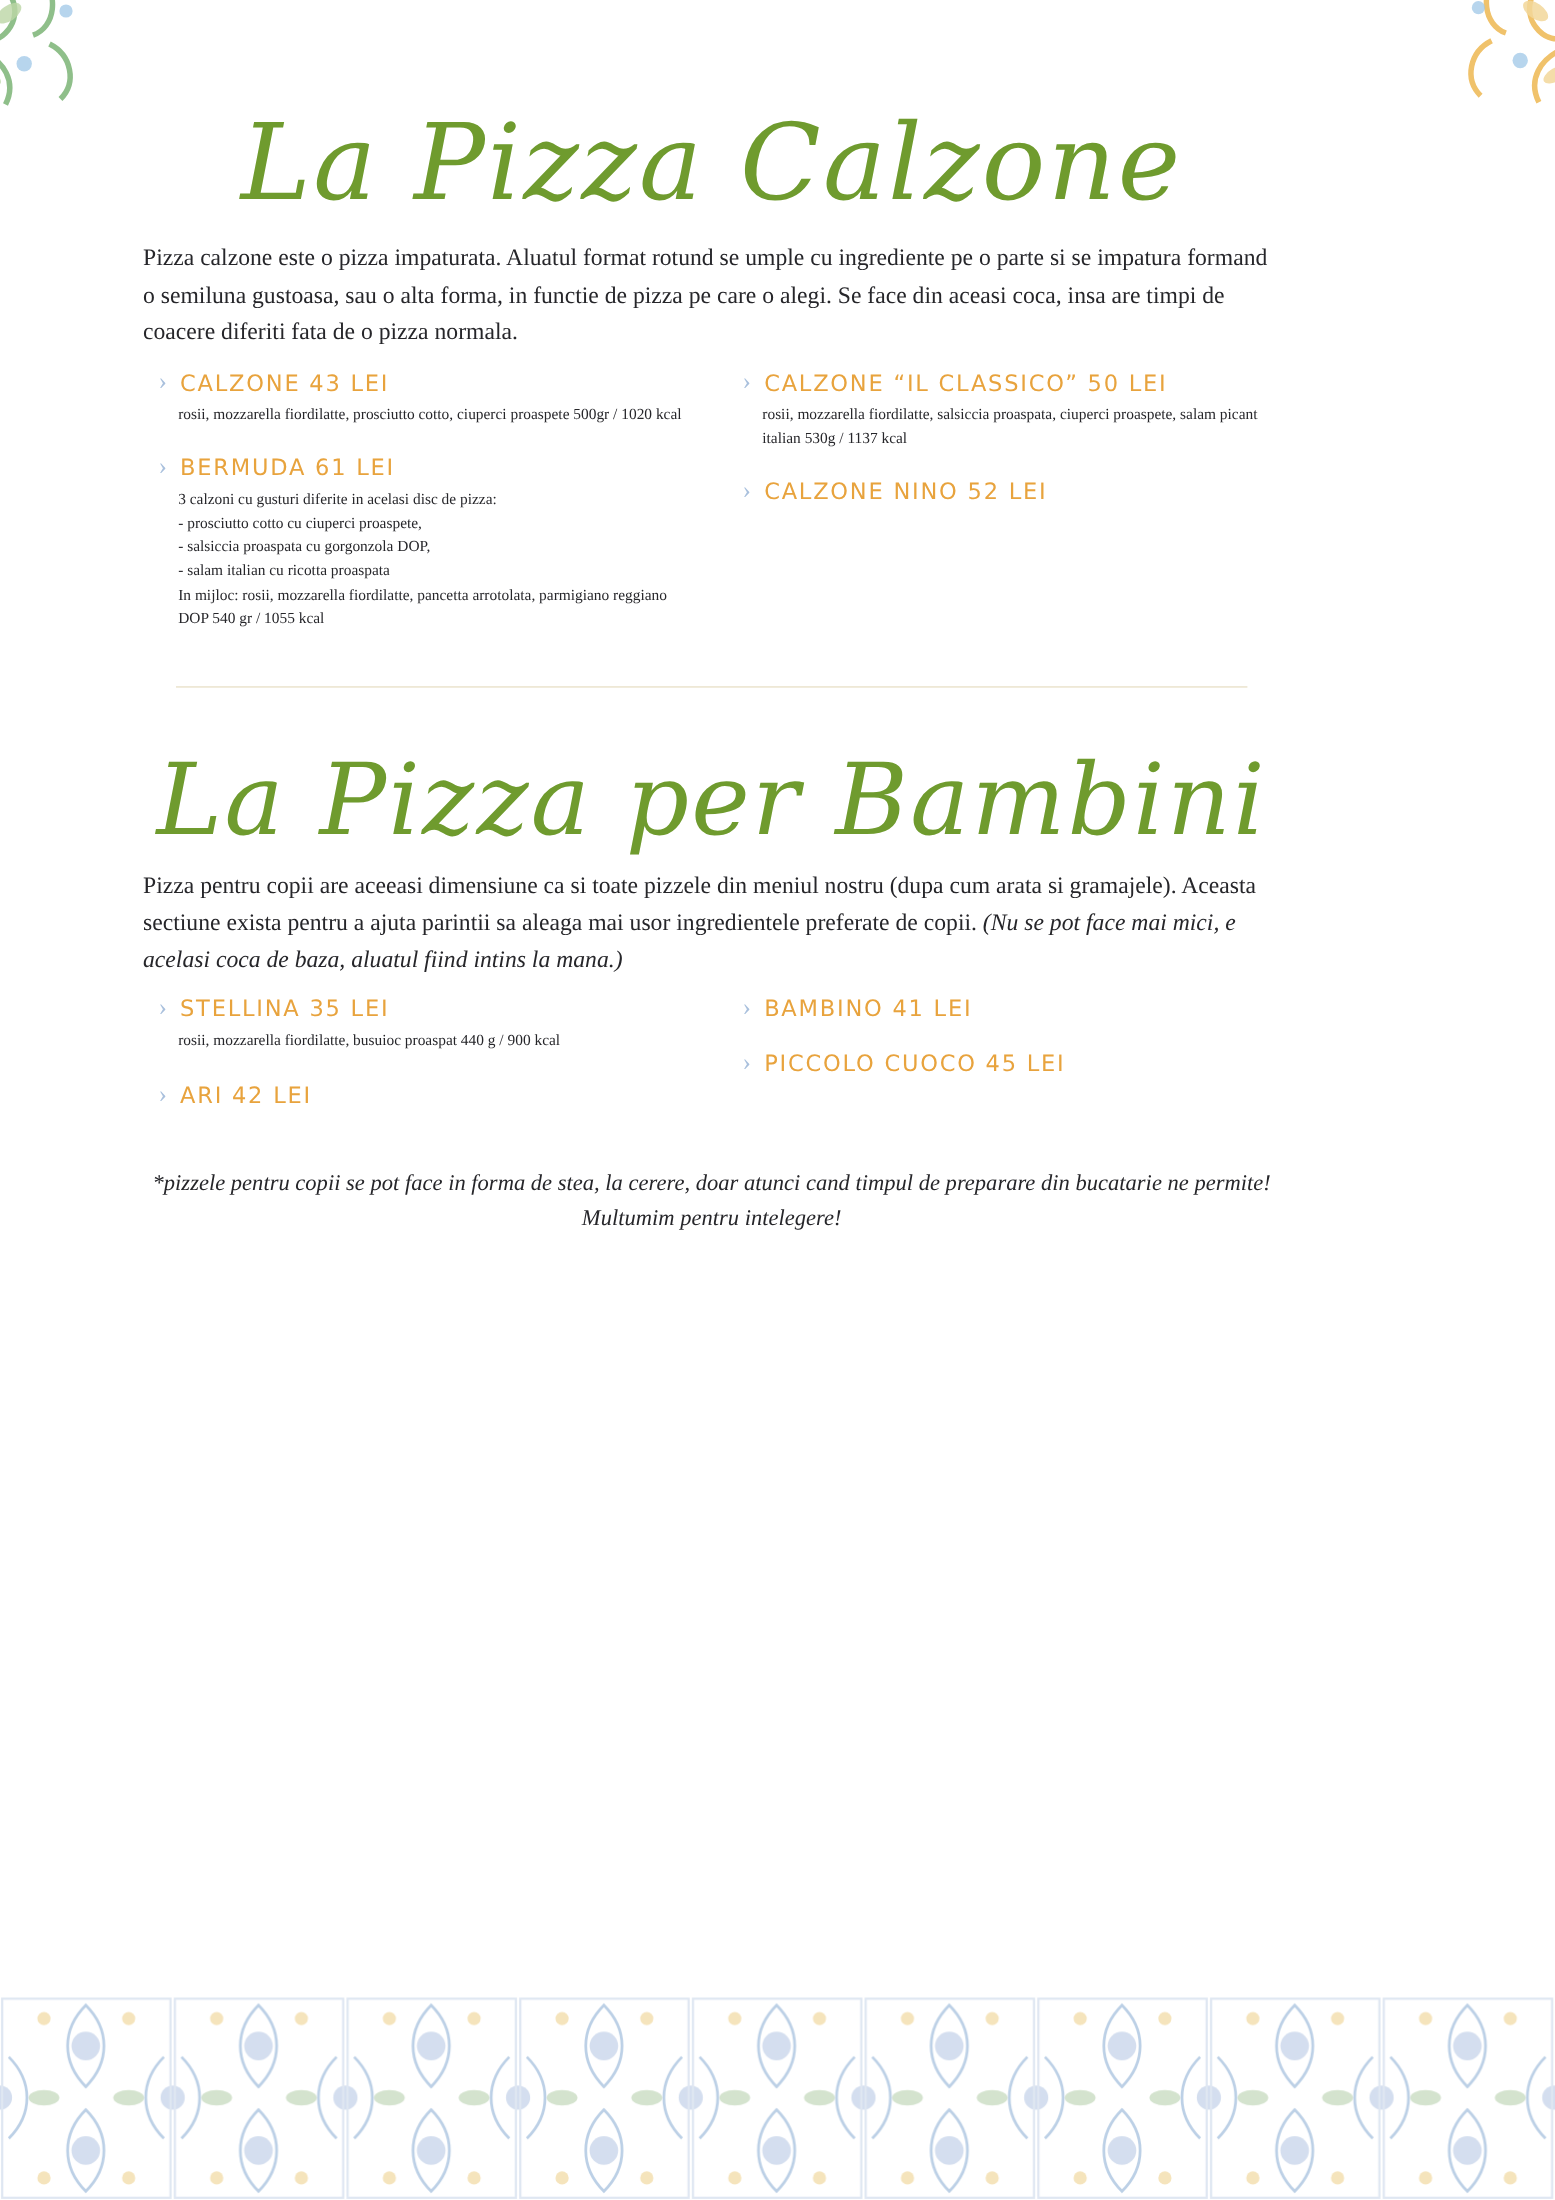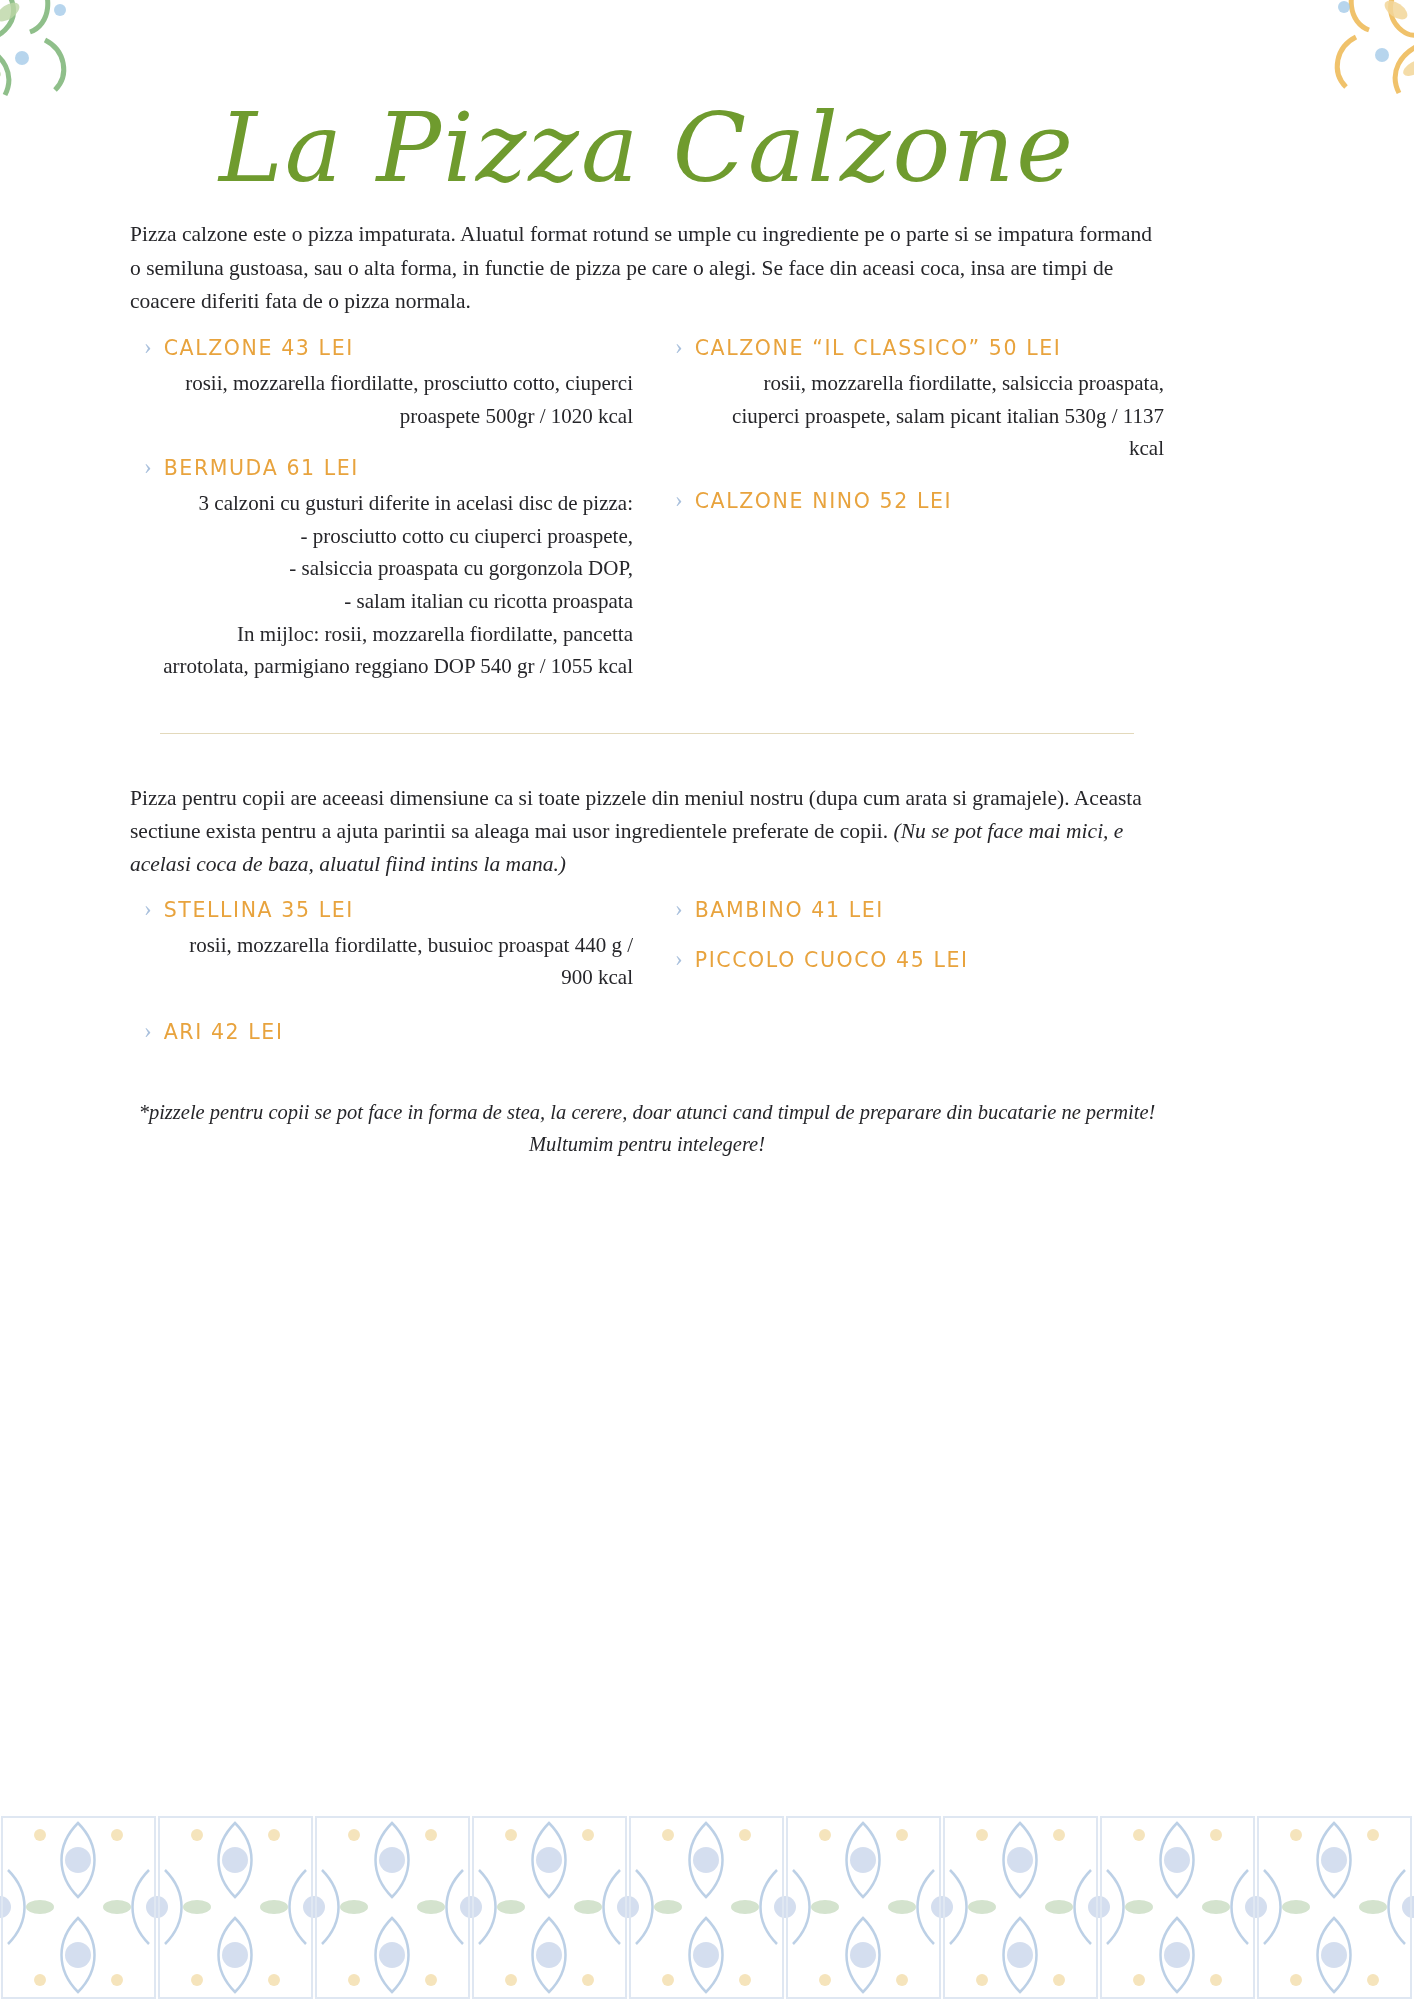--- a/index.html
+++ b/index.html
@@ -109,27 +109,26 @@
   }
   .item-name {
     font-family: "DejaVu Sans", sans-serif;
     font-size: 20.5px;
     letter-spacing: 1.6px;
     color: #e8a33d;
     font-weight: 400;
     white-space: nowrap;
   }
   .item-desc {
-    font-size: 21px;
+    font-size: 14px;
     line-height: 1.55;
     color: #26262a;
     margin-top: 7px;
     padding-left: 18px;
     white-space: pre-line;
-    text-align: right;
   }
   .col-right .item-desc { padding-left: 18px; }
 
   .divider {
     border: 0;
     border-top: 1px solid #e3d9bb;
     margin: 26px 30px 0 30px;
   }
 
   .note {
@@ -237,20 +236,21 @@
           </div>
         </div>
 
       </div>
     </div>
 
     <hr class="divider">
   </div>
 
   <div class="section-bambini">
+    <h1 class="script-title title-bambini">La Pizza per Bambini</h1>
 
     <p class="intro intro-2"><span>Pizza pentru copii are aceeasi dimensiune ca si toate pizzele din meniul nostru (dupa cum arata si gramajele). Aceasta sectiune exista pentru a ajuta parintii sa aleaga mai usor ingredientele preferate de copii. </span><em>(Nu se pot face mai mici, e acelasi coca de baza, aluatul fiind intins la mana.)</em></p>
 
     <div class="cols">
       <div class="col col-left">
 
         <div class="item">
           <div class="item-head">
             <span class="chev">›</span>
             <span class="item-name">STELLINA 35 LEI</span>

